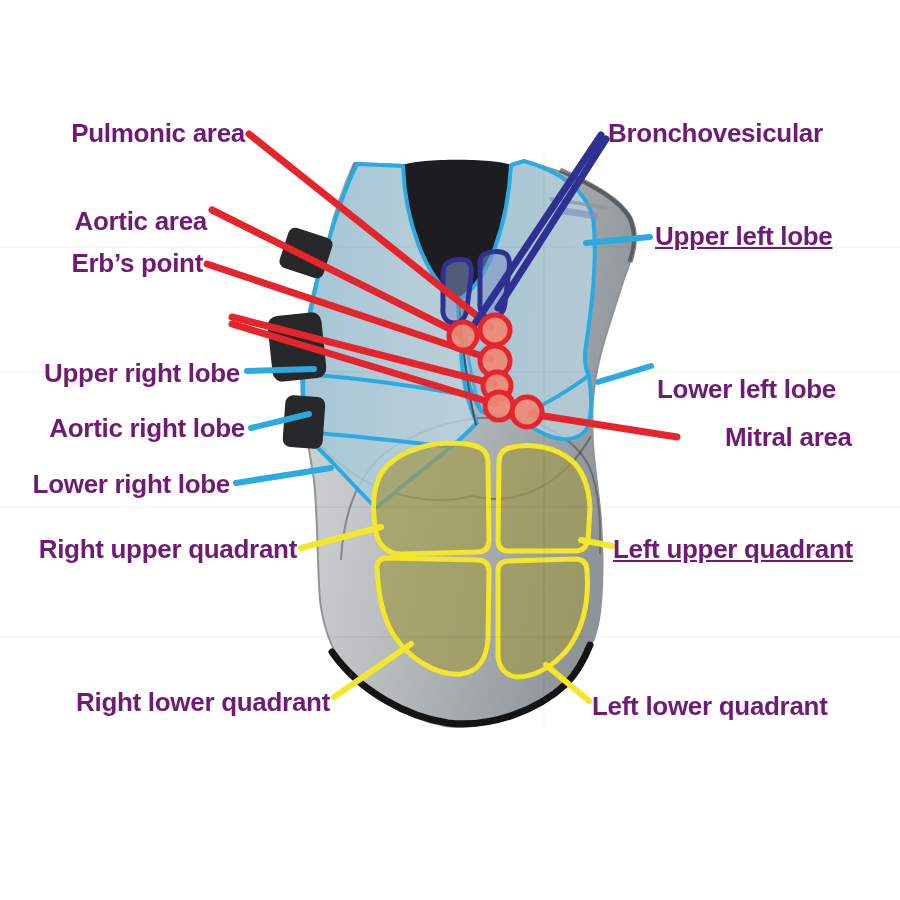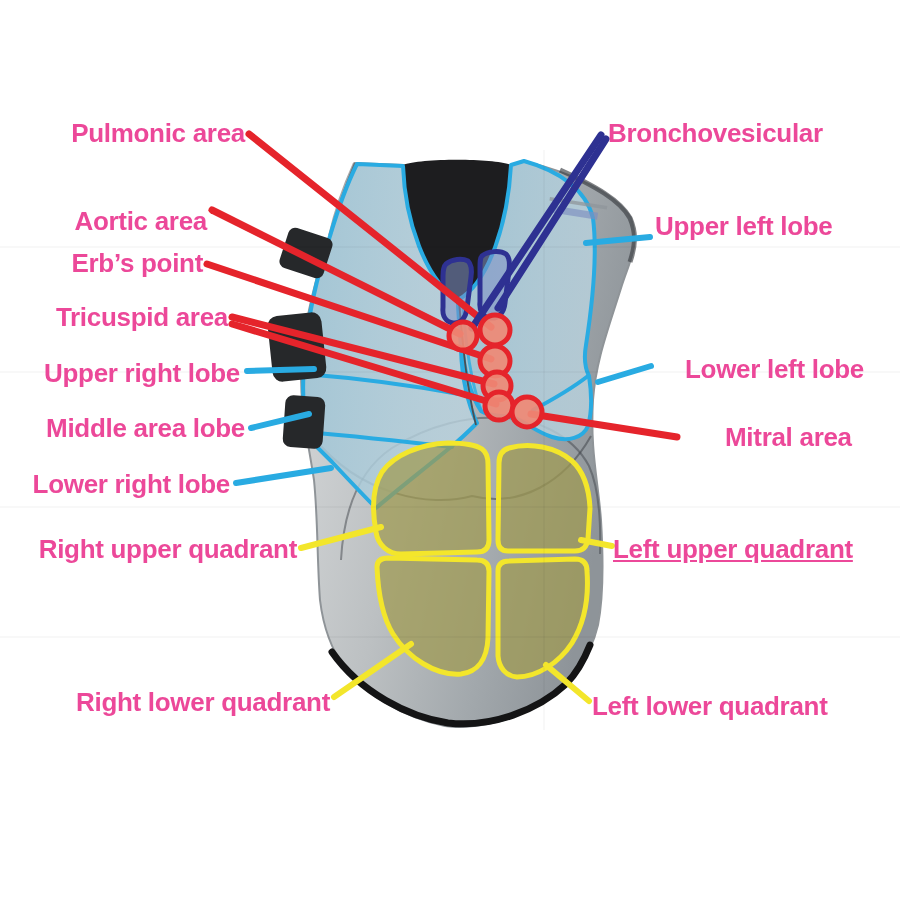--- a/index.html
+++ b/index.html
@@ -4,21 +4,21 @@
 <style>
   html,body{margin:0;padding:0;background:#fff;}
   #stage{
     position:relative;width:900px;height:900px;background:#ffffff;
     overflow:hidden;font-family:"Liberation Sans",sans-serif;
   }
   #art{position:absolute;left:0;top:0;width:900px;height:900px;}
   .label{
     position:absolute;
     font:700 26px "Liberation Sans",sans-serif;
-    color:#ec4899;
+    color:#701a75;
     white-space:nowrap;
     line-height:26px;
     letter-spacing:-0.3px;
   }
 </style>
 </head>
 <body>
 
 <div id="stage">
 
@@ -135,27 +135,26 @@
       <circle cx="495" cy="361" r="15"></circle>
       <circle cx="497" cy="386" r="14"></circle>
       <circle cx="499" cy="406" r="14"></circle>
       <circle cx="527" cy="412" r="15"></circle>
     </g>
   </svg>
 
   <div class="label" style="right:655px;top:120px;">Pulmonic area</div>
   <div class="label" style="right:693px;top:196px;margin-top:12px;">Aortic area</div>
   <div class="label" style="right:697px;top:250px;">Erb’s point</div>
-  <div class="label" style="right:672px;top:304px;">Tricuspid area</div>
   <div class="label" style="right:660px;top:360px;">Upper right lobe</div>
-  <div class="label" style="right:655px;top:415px;">Middle area lobe</div>
+  <div class="label" style="right:655px;top:415px;">Aortic right lobe</div>
   <div class="label" style="right:670px;top:471px;">Lower right lobe</div>
   <div class="label" style="right:603px;top:536px;margin-left:26px;">Right upper quadrant</div>
   <div class="label" style="right:570px;top:689px;">Right lower quadrant</div>
 
   <div class="label" style="left:608px;top:120px;">Bronchovesicular</div>
-  <div class="label" style="left:655px;top:213px;">Upper left lobe</div>
-  <div class="label" style="left:657px;top:356px;margin-left:28px;">Lower left lobe</div>
+  <div class="label" style="left:655px;top:223px;text-decoration:underline;">Upper left lobe</div>
+  <div class="label" style="left:657px;top:376px;">Lower left lobe</div>
   <div class="label" style="left:681px;top:424px;margin-left:44px;">Mitral area</div>
   <div class="label" style="left:613px;top:536px;text-decoration:underline;">Left upper quadrant</div>
   <div class="label" style="left:592px;top:693px;">Left lower quadrant</div>
 
 </div>
 
 </body></html>

